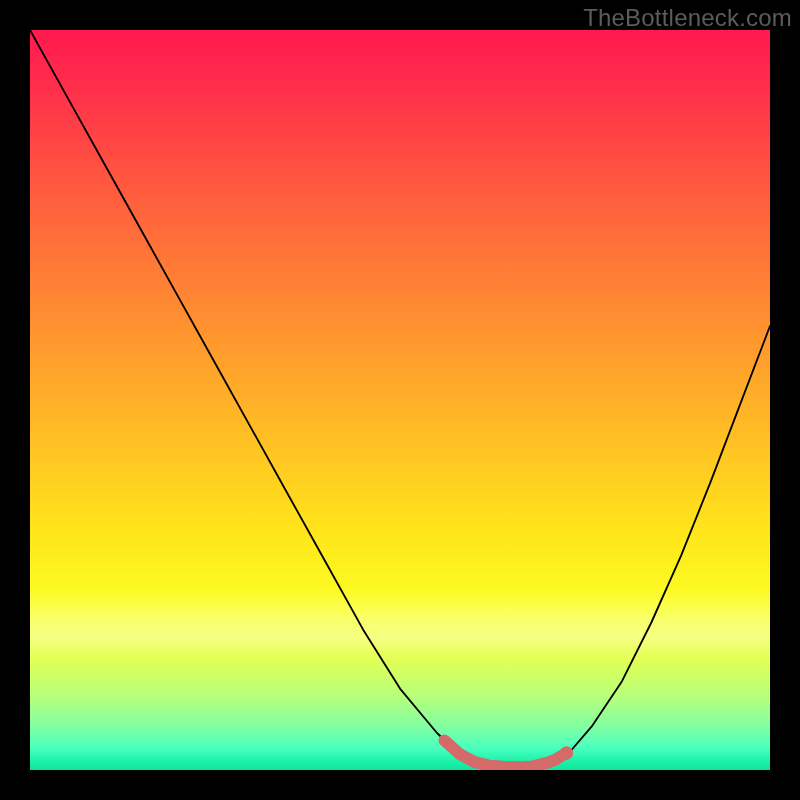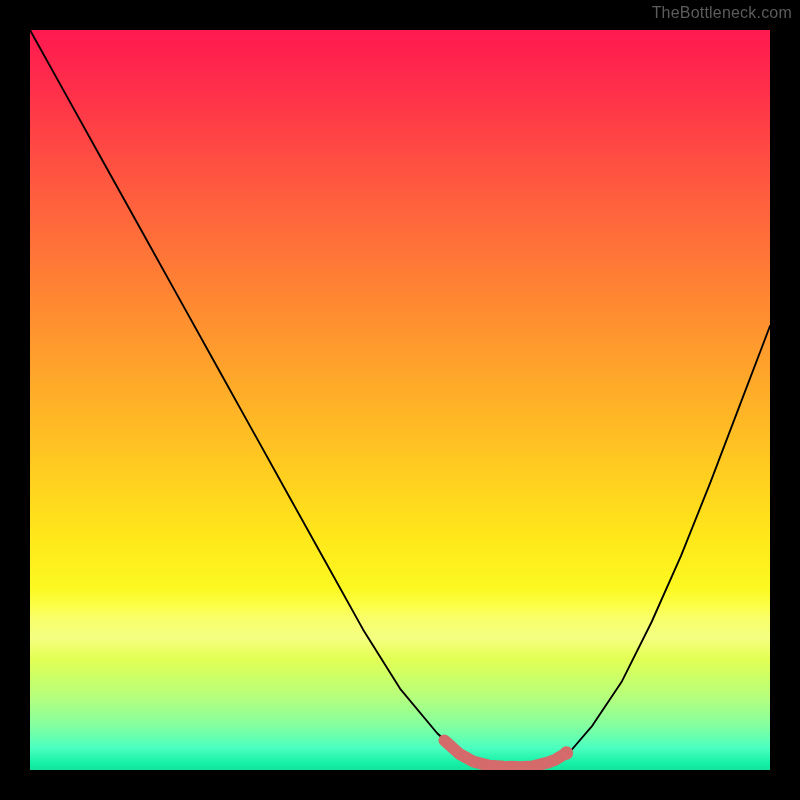--- a/index.html
+++ b/index.html
@@ -15,21 +15,21 @@
     position: relative;
     width: 800px;
     height: 800px;
     background: #000;
   }
   .watermark {
     position: absolute;
     top: 4px;
     right: 8px;
     color: #5c5c5c;
-    font-size: 16px;
+    font-size: 24px;
     font-weight: 400;
     letter-spacing: 0.2px;
     z-index: 10;
   }
   .plot {
     position: absolute;
     left: 30px;
     top: 30px;
     width: 740px;
     height: 740px;

